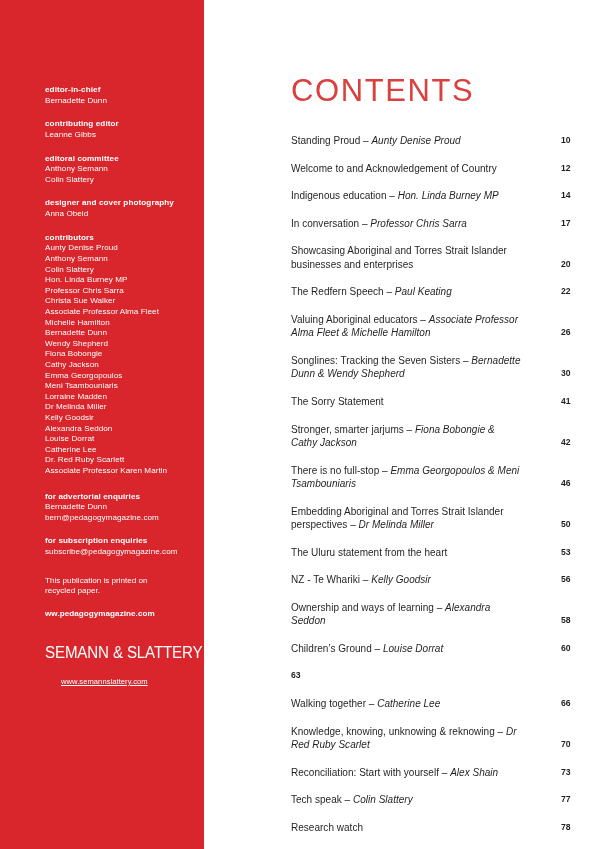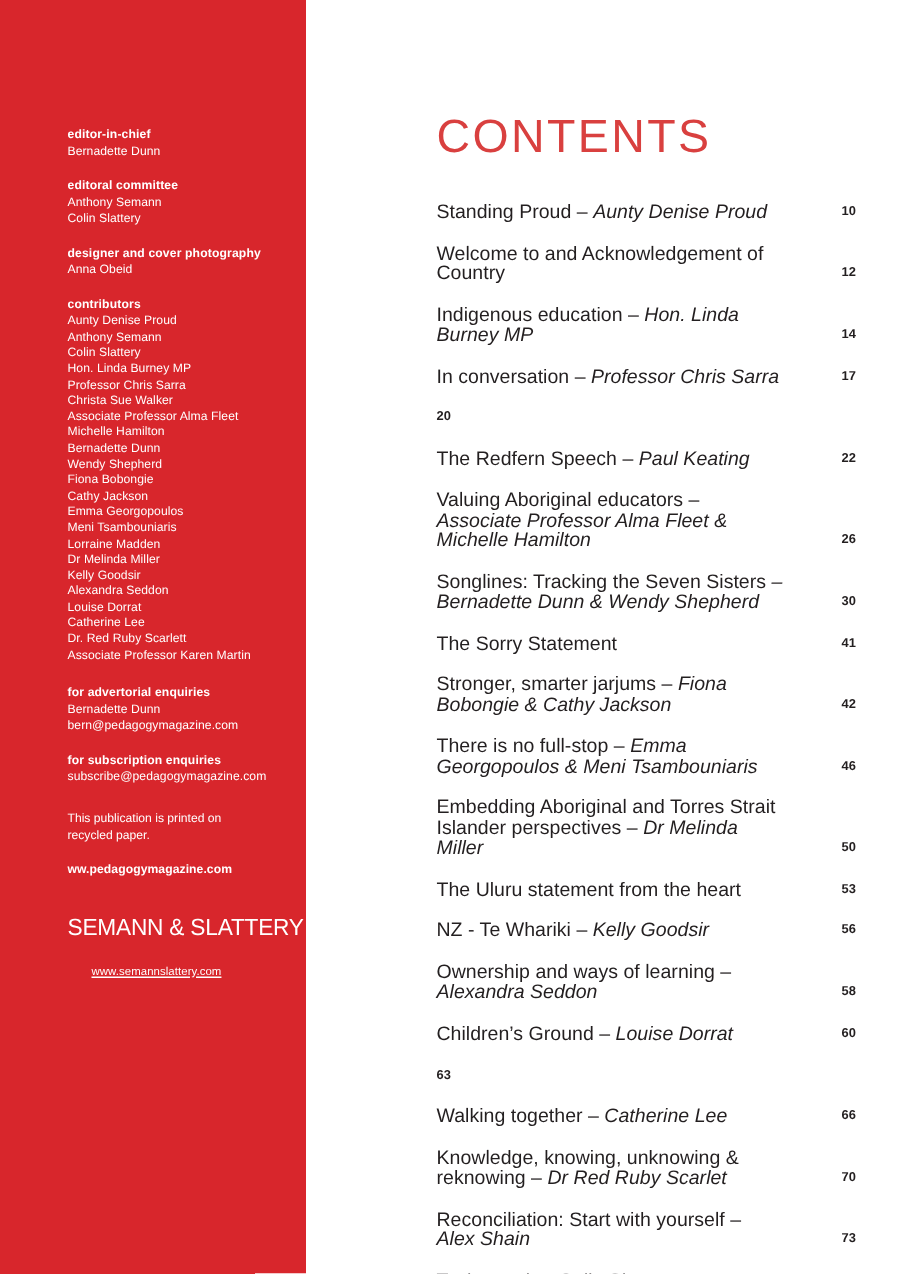--- a/index.html
+++ b/index.html
@@ -136,21 +136,21 @@
 
   .toc-entry {
     position: relative;
     display: flex;
     align-items: flex-end;
     justify-content: space-between;
     margin-bottom: 14.2px;
     min-height: 12px;
   }
   .toc-entry .toc-text {
-    font-size: 13px;
+    font-size: 10px;
     line-height: 13.4px;
     color: #231f20;
     letter-spacing: 0.02px;
     max-width: 232px;
     flex: 0 1 auto;
   }
   .toc-entry .toc-text i {
     font-style: italic;
   }
   .toc-entry .toc-page {
@@ -169,20 +169,24 @@
 </style>
 </head>
 <body>
 
 <aside id="masthead-panel">
 
   <div id="credits-container">
       <div class="credit-block">
         <p class="credit-heading">editor-in-chief</p>
         <p class="credit-name">Bernadette Dunn</p>
+      </div>
+      <div class="credit-block">
+        <p class="credit-heading">contributing editor</p>
+        <p class="credit-name">Leanne Gibbs</p>
       </div>
       <div class="credit-block">
         <p class="credit-heading">editoral committee</p>
         <p class="credit-name">Anthony Semann</p>
         <p class="credit-name">Colin Slattery</p>
       </div>
       <div class="credit-block">
         <p class="credit-heading">designer and cover photography</p>
         <p class="credit-name">Anna Obeid</p>
       </div>
@@ -252,20 +256,21 @@
       </li>
       <li class="toc-entry">
         <span class="toc-text"><span>Indigenous education  – </span><i>Hon. Linda Burney MP</i></span>
         <span class="toc-page">14</span>
       </li>
       <li class="toc-entry">
         <span class="toc-text"><span>In conversation  – </span><i>Professor Chris Sarra</i></span>
         <span class="toc-page">17</span>
       </li>
       <li class="toc-entry">
+        <span class="toc-text"><span>Showcasing Aboriginal and Torres Strait Islander businesses and enterprises</span></span>
         <span class="toc-page">20</span>
       </li>
       <li class="toc-entry">
         <span class="toc-text"><span>The Redfern Speech – </span><i>Paul Keating</i></span>
         <span class="toc-page">22</span>
       </li>
       <li class="toc-entry">
         <span class="toc-text"><span>Valuing Aboriginal educators – </span><i>Associate Professor Alma Fleet &amp; Michelle Hamilton</i></span>
         <span class="toc-page">26</span>
       </li>

